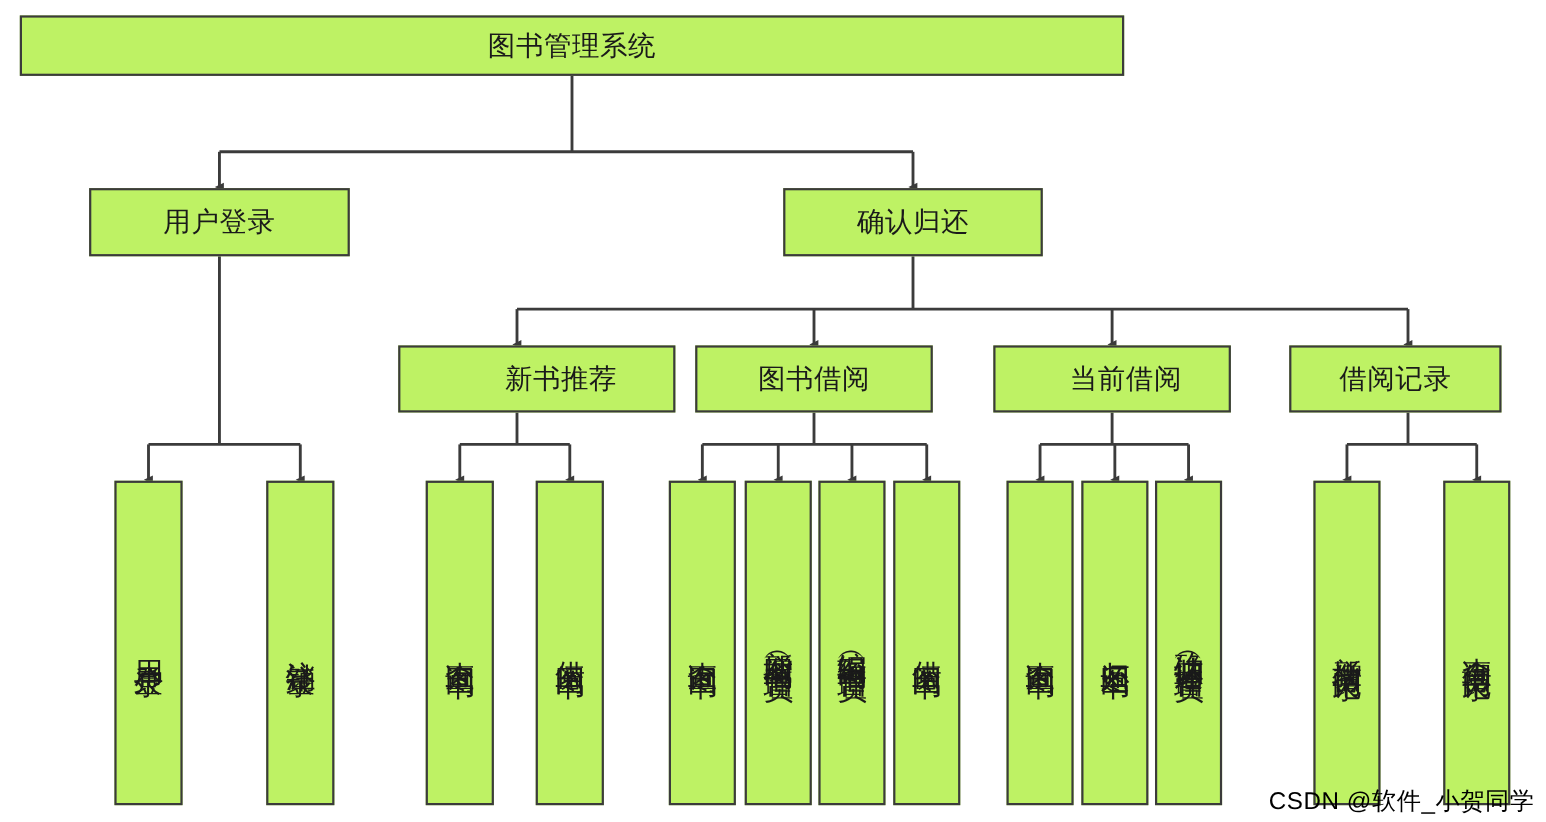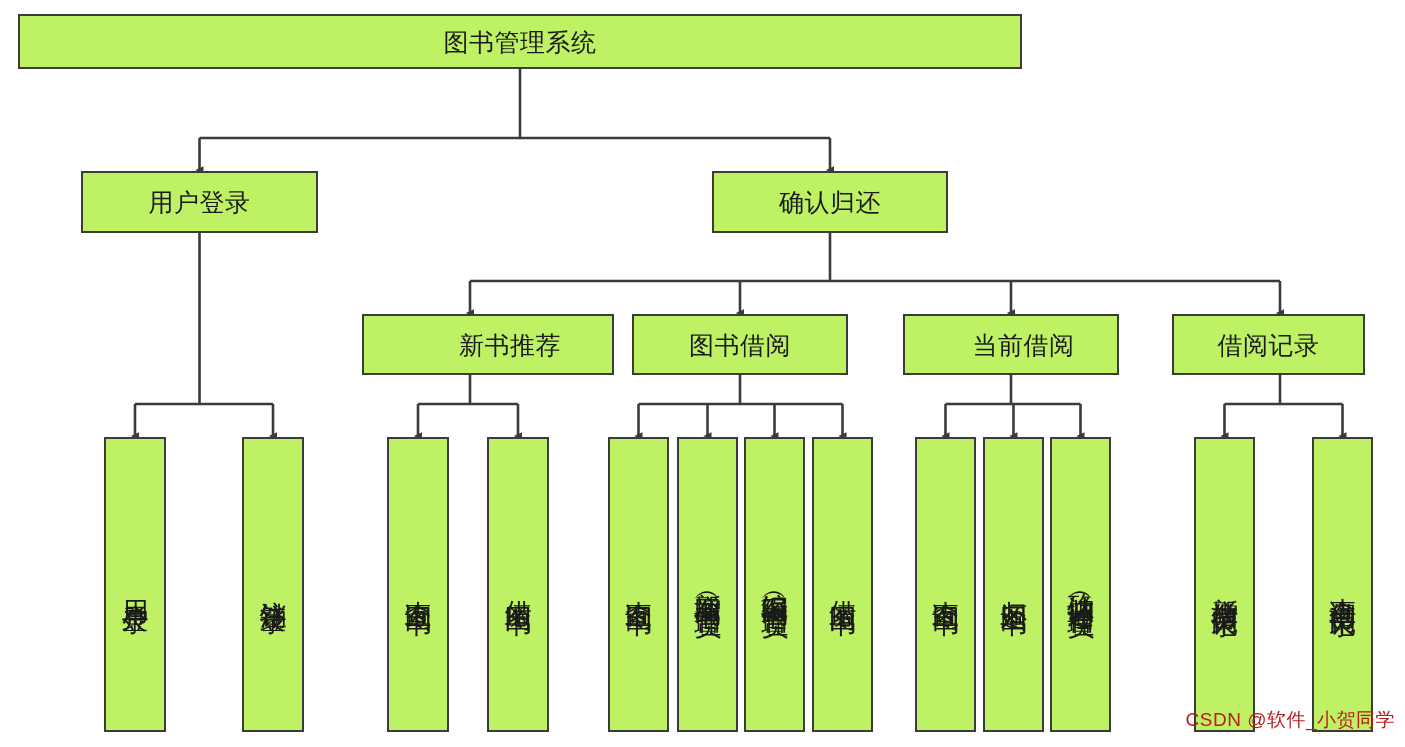--- a/index.html
+++ b/index.html
@@ -53,23 +53,23 @@
     writing-mode: vertical-rl;
     text-orientation: upright;
     font-size: 27px;
     line-height: 1.05;
     letter-spacing: 3px;
     white-space: nowrap;
   }
   #watermark {
     position: absolute;
     right: 10px;
-    bottom: 14px;
-    font-size: 19px;
-    color: #b91c1c;
+    bottom: 4px;
+    font-size: 22px;
+    color: #000000;
     letter-spacing: 0.5px;
     white-space: nowrap;
     user-select: none;
   }
 </style>
 </head>
 <body>
 
 <div id="canvas">
   <svg class="edges" viewBox="0 0 1405 747">

